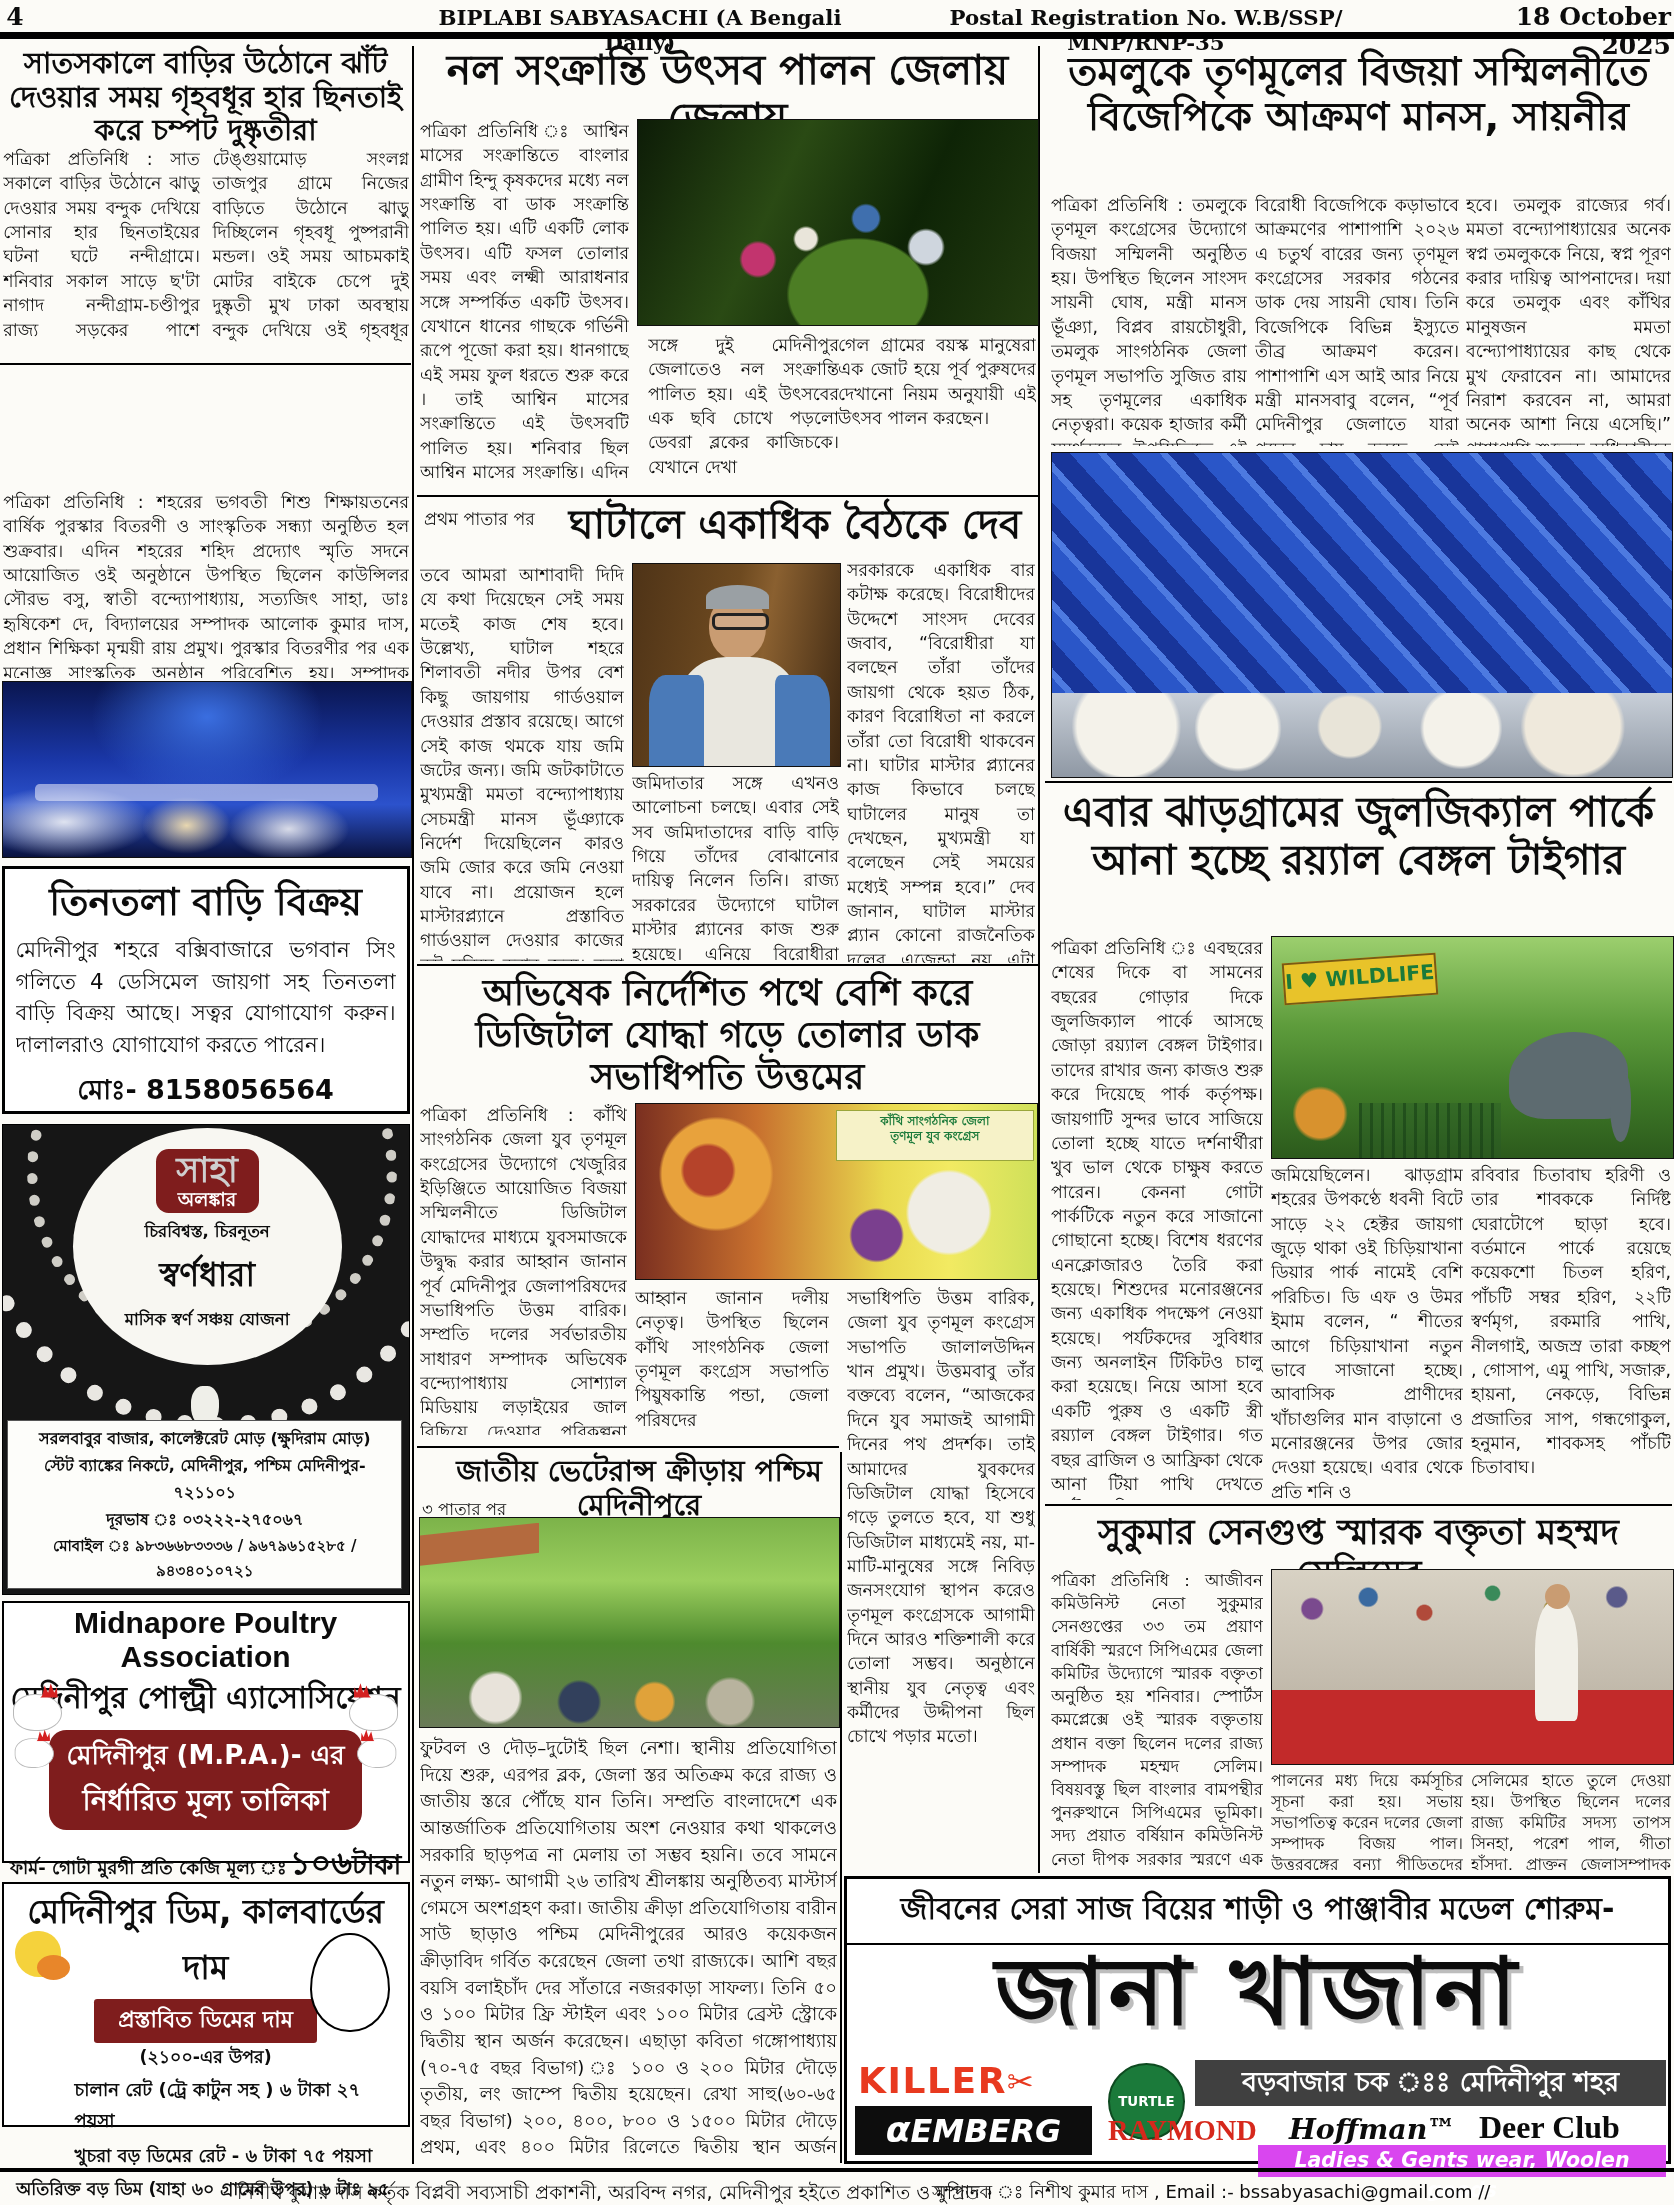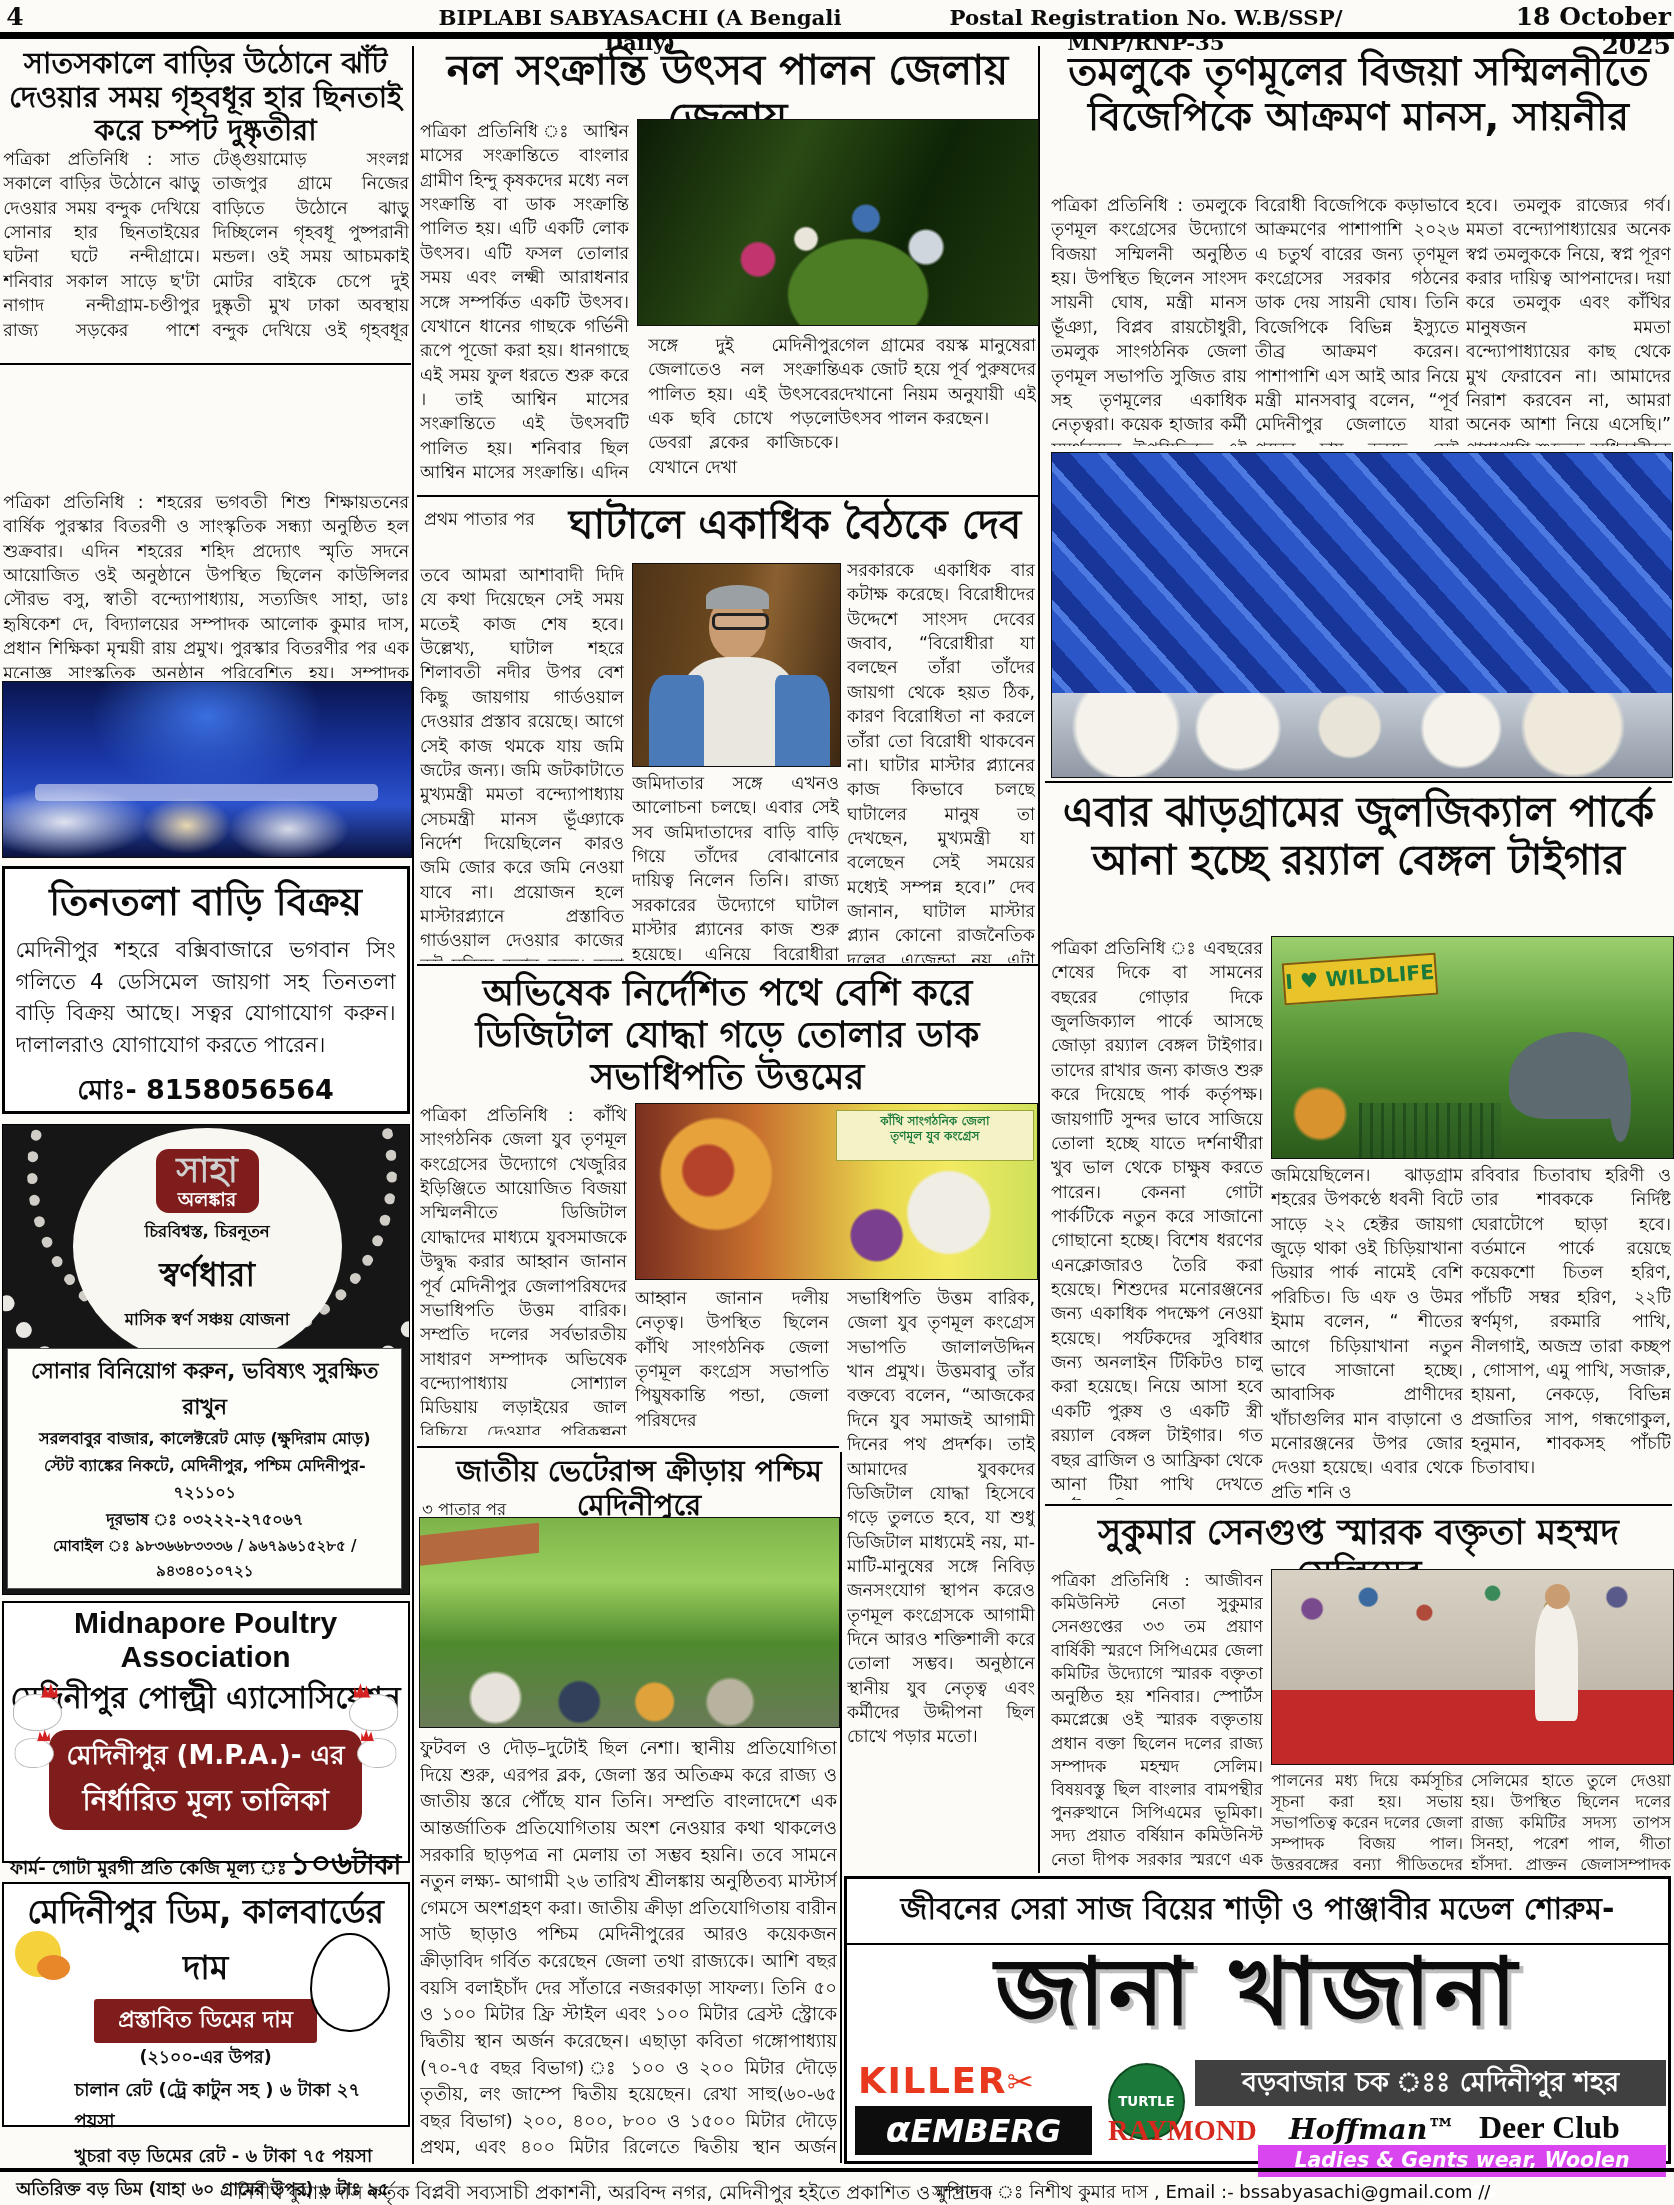--- a/index.html
+++ b/index.html
@@ -64,21 +64,20 @@
     <div style="position:absolute;left:70px;top:3.2px;width:269px;height:237px;background:#f8f7f2;border-radius:50%;display:flex;flex-direction:column;align-items:center;justify-content:flex-start;">
       <div class="blackpill" style="margin-top:20.5px;padding:3.2px 20.5px;border-radius:12.6px;">
         <div style="font-size:35px;color:#cfcfcf;line-height:1.05;">সাহা</div>
         <div style="font-size:19px;color:#fff;line-height:1.1;">অলঙ্কার</div>
       </div>
       <div style="margin-top:6.3px;font-size:16.6px;font-weight:bold;">চিরবিশ্বস্ত, চিরনূতন</div>
       <div style="margin-top:3.2px;font-size:33px;font-weight:bold;">স্বর্ণধারা</div>
       <div style="margin-top:1.6px;font-size:16.6px;font-weight:bold;">মাসিক স্বর্ণ সঞ্চয় যোজনা</div>
     </div>
     <div style="position:absolute;left:4.7px;bottom:4.7px;width:395px;background:#fdfdfa;border:0.8px solid #555;text-align:center;padding:4.7px 3.2px;box-sizing:border-box;">
-      <div style="font-size:21.3px;font-weight:bold;">সোনার বিনিয়োগ করুন, ভবিষ্যৎ সুরক্ষিত রাখুন</div>
       <div style="font-size:16px;font-weight:bold;">সরলবাবুর বাজার, কালেক্টরেট মোড় (ক্ষুদিরাম মোড়)</div>
       <div style="font-size:16px;font-weight:bold;">স্টেট ব্যাঙ্কের নিকটে, মেদিনীপুর, পশ্চিম মেদিনীপুর- ৭২১১০১</div>
       <div style="font-size:16px;font-weight:bold;">দূরভাষ ঃ ০৩২২২-২৭৫০৬৭</div>
       <div style="font-size:15px;font-weight:bold;">মোবাইল ঃ ৯৮৩৬৬৮৩৩৩৬ / ৯৬৭৯৬১৫২৮৫ / ৯৪৩৪০১০৭২১</div>
     </div>
   </div>
 
   <div class="adbox" style="left:1.6px;top:1601px;width:408px;height:262px;border-width:2.4px;">
     <div class="center" style="font-family:'Liberation Sans',sans-serif;font-size:30px;font-weight:bold;margin-top:3.2px;">Midnapore Poultry Association</div>
     <div class="center" style="font-size:30px;font-weight:bold;">মেদিনীপুর পোল্ট্রী এ্যাসোসিয়েশন</div>

